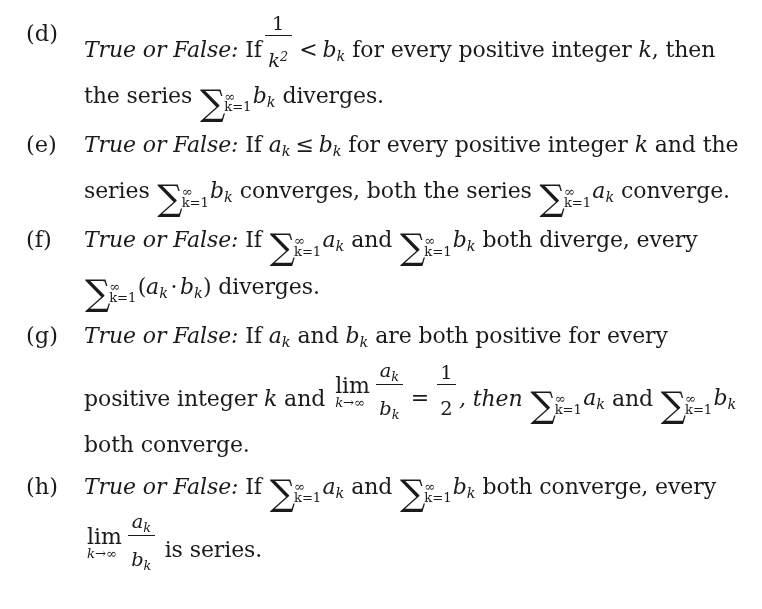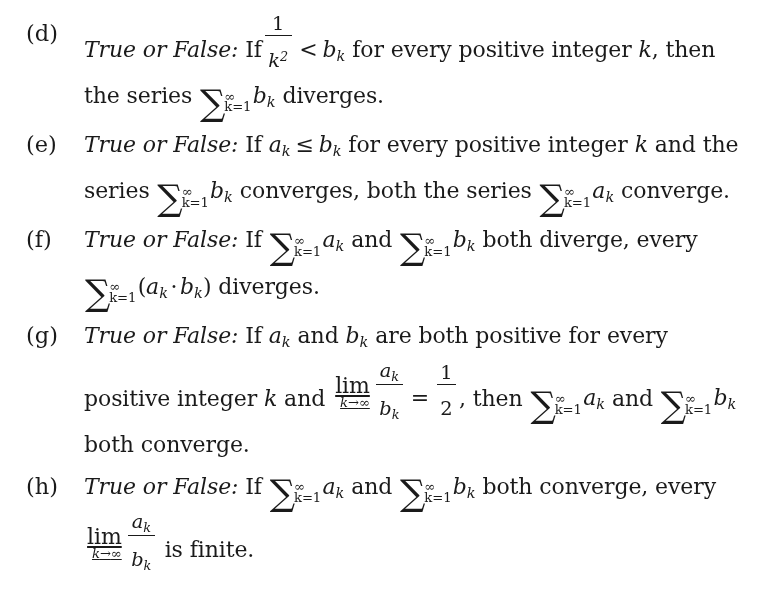--- a/index.html
+++ b/index.html
@@ -141,26 +141,25 @@
     font-style: normal;
     margin-bottom: -0.24em;
   }
   .sum .limits .lower {
     display: block;
   }
 
   
   .limop {
     display: inline-block;
-    text-align: right;
+    text-align: left;
     vertical-align: -0.08em;
     line-height: 1.0;
     margin: 0 0.14em;
     position: relative;
-    text-decoration: underline;
   }
   .limop .lim-main {
     display: block;
     font-style: normal;
   }
   .limop .lim-sub {
     display: block;
     font-size: 0.6em;
     font-style: italic;
     margin-top: -0.06em;
@@ -175,20 +174,21 @@
     white-space: nowrap;
   }
   .nowrap {
     white-space: nowrap;
   }
   .cdot {
     font-style: normal;
     padding: 0 0.12em;
   }
   .comma-ital {
+    font-style: italic;
   }
 </style>
 </head>
 <body>
 
 <div class="page">
 
   <ul class="exercise-list">
 
     <li class="exercise-item">
@@ -256,18 +256,18 @@
     <li class="exercise-item">
       <span class="item-label">(h)</span>
       <span class="item-body">
         <span class="tf-prompt">True or False:</span>
         <span>If</span>
         <span class="math nowrap"><span class="sum"><span class="sigma">∑</span><span class="limits"><span class="upper">∞</span><span class="lower">k=1</span></span></span><span class="mvar">a</span><span class="sub">k</span></span>
         <span>and</span>
         <span class="math nowrap"><span class="sum"><span class="sigma">∑</span><span class="limits"><span class="upper">∞</span><span class="lower">k=1</span></span></span><span class="mvar">b</span><span class="sub">k</span></span>
         <span>both converge, every</span>
         <span class="math limgroup"><span class="limop"><span class="lim-main">lim</span><span class="lim-sub"><span class="mvar">k</span><span class="inf">→</span><span class="inf">∞</span></span></span><span class="frac"><span class="num"><span class="mvar">a</span><span class="sub">k</span></span><span class="den"><span class="mvar">b</span><span class="sub">k</span></span></span></span>
-        <span>is finite.</span>
+        <span>is series.</span>
       </span>
     </li>
 
   </ul>
 </div>
 
 </body></html>

